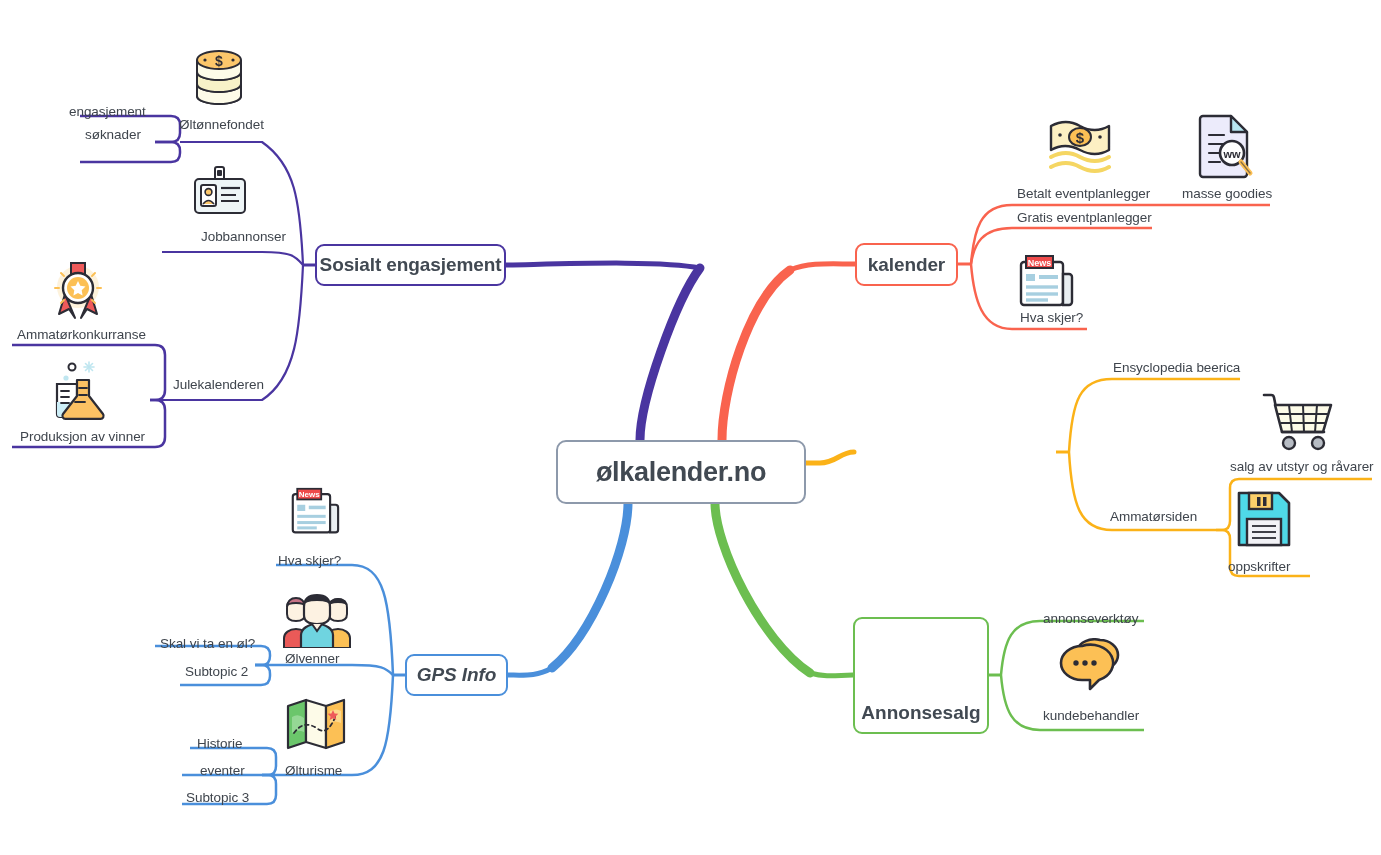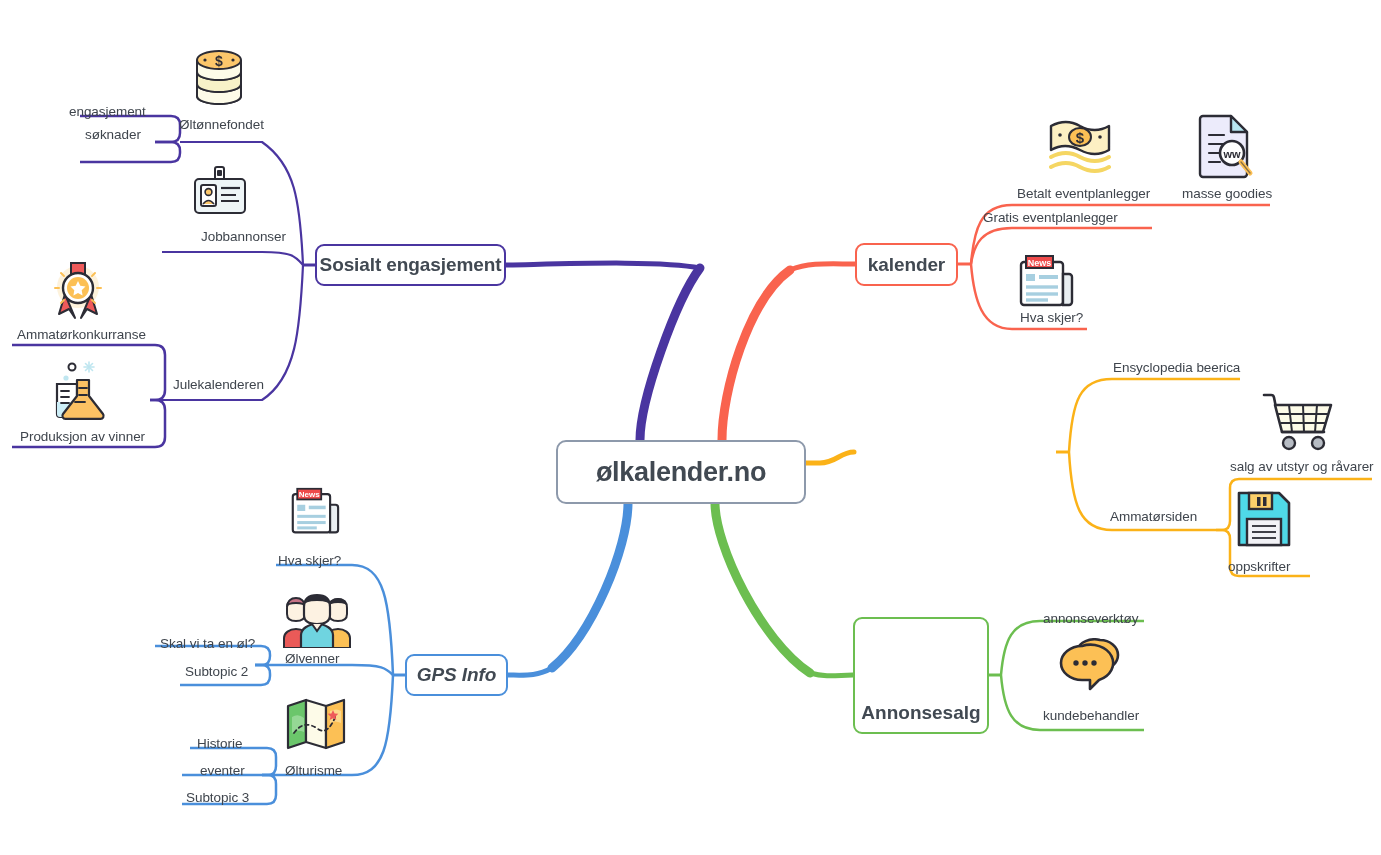--- a/index.html
+++ b/index.html
@@ -344,21 +344,21 @@
 
   <div class="leaf" style="left:179px; top:117px;">Øltønnefondet</div>
   <div class="leaf" style="left:69px; top:104px;">engasjement</div>
   <div class="leaf" style="left:85px; top:127px;">søknader</div>
   <div class="leaf" style="left:181px; top:229px;margin-left:20px;">Jobbannonser</div>
   <div class="leaf" style="left:173px; top:377px;">Julekalenderen</div>
   <div class="leaf" style="left:17px; top:327px;">Ammatørkonkurranse</div>
   <div class="leaf" style="left:20px; top:429px;">Produksjon av vinner</div>
 
   <div class="leaf" style="left:1017px; top:186px;">Betalt eventplanlegger</div>
-  <div class="leaf" style="left:983px; top:210px;">Gratis eventplanlegger</div>
+  <div class="leaf" style="left:1017px; top:210px;">Gratis eventplanlegger</div>
   <div class="leaf" style="left:1020px; top:310px;">Hva skjer?</div>
   <div class="leaf" style="left:1182px; top:186px;">masse goodies</div>
 
   <div class="leaf" style="left:1113px; top:360px;">Ensyclopedia beerica</div>
   <div class="leaf" style="left:1110px; top:509px;">Ammatørsiden</div>
   <div class="leaf" style="left:1230px; top:459px;">salg av utstyr og råvarer</div>
   <div class="leaf" style="left:1228px; top:559px;">oppskrifter</div>
 
   <div class="leaf" style="left:1043px; top:611px;">annonseverktøy</div>
   <div class="leaf" style="left:1043px; top:708px;">kundebehandler</div>

